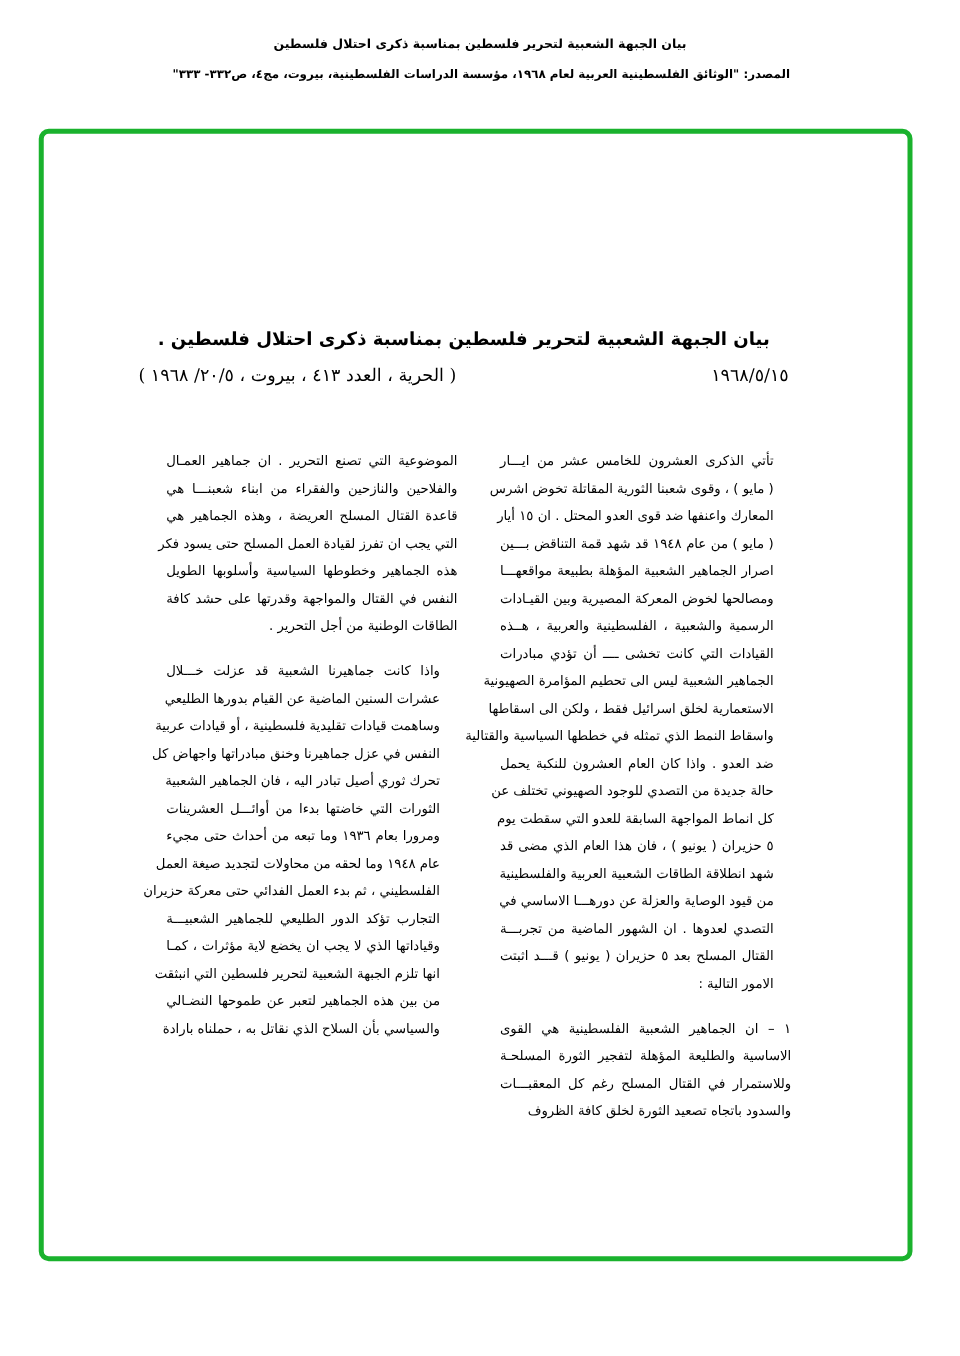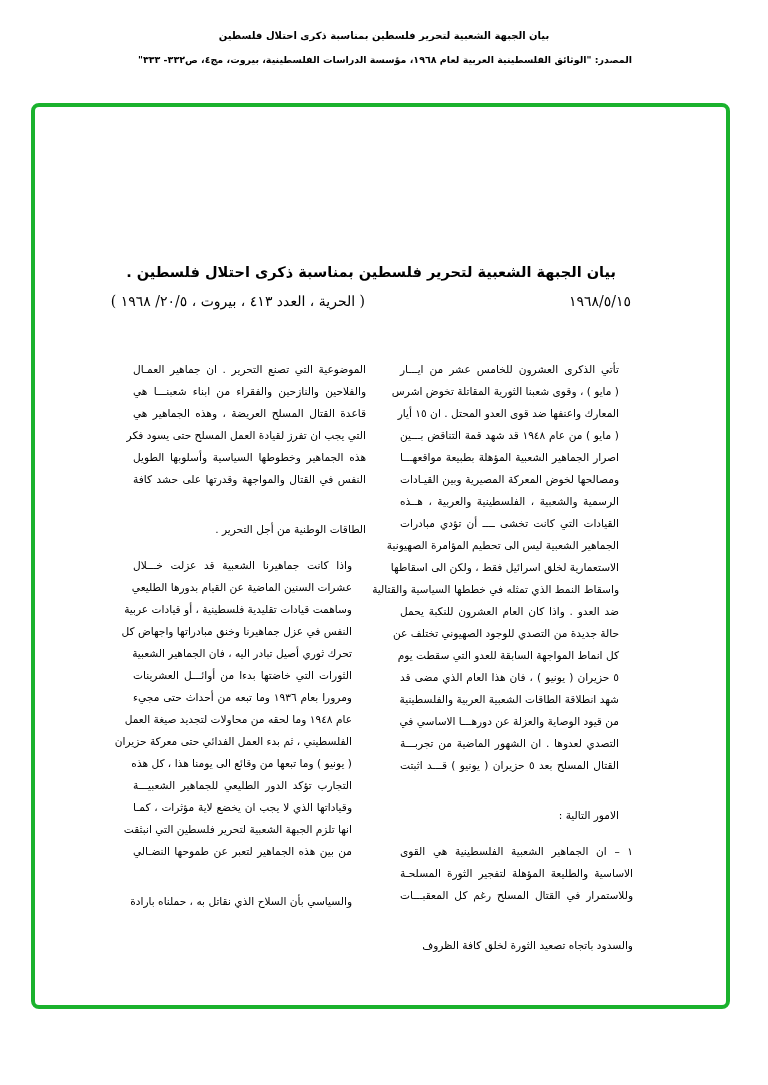--- a/index.html
+++ b/index.html
@@ -10,21 +10,21 @@
     .doc-title { position: absolute; top: 262px; right: 137px; width: 520px; text-align: center; direction: rtl; font-family: "DejaVu Sans", sans-serif; font-weight: bold; font-size: 14.5px; line-height: 20px; white-space: nowrap; }
     .doc-date { position: absolute; top: 291px; right: 137px; direction: rtl; font-family: "DejaVu Serif", serif; font-size: 14px; line-height: 20px; }
     .doc-citation { position: absolute; top: 291px; left: 100px; width: 265px; direction: rtl; text-align: right; font-family: "DejaVu Serif", serif; font-size: 14px; line-height: 20px; }
     .col { position: absolute; direction: rtl; text-align: justify; text-align-last: right; font-family: "DejaVu Sans", sans-serif; font-size: 10.6px; line-height: 22px; }
     .col-right { top: 358px; left: 400px; width: 233px; }
     .col-left { top: 358px; left: 133px; width: 233px; }
     .col p { margin: 0; }
     .col p.indent { text-indent: 14px; }
     .col p + p { margin-top: 14px; }
     .line { display: block; white-space: nowrap; text-align-last: justify; text-align: justify; }
-    .line.last { text-align-last: right; margin-top: 28px; }
+    .line.last { text-align-last: right; }
   </style>
 </head>
 <body>
 
 <div class="page-title">بيان الجبهة الشعبية لتحرير فلسطين بمناسبة ذكرى احتلال فلسطين</div>
 <div class="source-line">المصدر: "الوثائق الفلسطينية العربية لعام ١٩٦٨، مؤسسة الدراسات الفلسطينية، بيروت، مج٤، ص٣٣٢- ٣٣٣"</div>
 
 <div class="frame"></div>
 
 <div class="doc-title">بيان الجبهة الشعبية لتحرير فلسطين بمناسبة ذكرى احتلال فلسطين .</div>
@@ -75,20 +75,19 @@
   <p class="indent">
       <span class="line">واذا كانت جماهيرنا الشعبية قد عزلت خـــلال</span>
       <span class="line">عشرات السنين الماضية عن القيام بدورها الطليعي</span>
       <span class="line">وساهمت قيادات تقليدية فلسطينية ، أو قيادات عربية</span>
       <span class="line">النفس في عزل جماهيرنا وخنق مبادراتها واجهاض كل</span>
       <span class="line">تحرك ثوري أصيل تبادر اليه ، فان الجماهير الشعبية</span>
       <span class="line">الثورات التي خاضتها بدءا من أوائـــل العشرينات</span>
       <span class="line">ومرورا بعام ١٩٣٦ وما تبعه من أحداث حتى مجيء</span>
       <span class="line">عام ١٩٤٨ وما لحقه من محاولات لتجديد صيغة العمل</span>
       <span class="line">الفلسطيني ، ثم بدء العمل الفدائي حتى معركة حزيران</span>
-      <span class="line">( يونيو ) وما تبعها من وقائع الى يومنا هذا ، كل هذه</span>
       <span class="line">التجارب تؤكد الدور الطليعي للجماهير الشعبيـــة</span>
       <span class="line">وقياداتها الذي لا يجب ان يخضع لاية مؤثرات ، كمـا</span>
       <span class="line">انها تلزم الجبهة الشعبية لتحرير فلسطين التي انبثقت</span>
       <span class="line">من بين هذه الجماهير لتعبر عن طموحها النضـالي</span>
       <span class="line last">والسياسي بأن السلاح الذي نقاتل به ، حملناه بارادة</span>
     </p>
 </div>
 
 </body></html>

